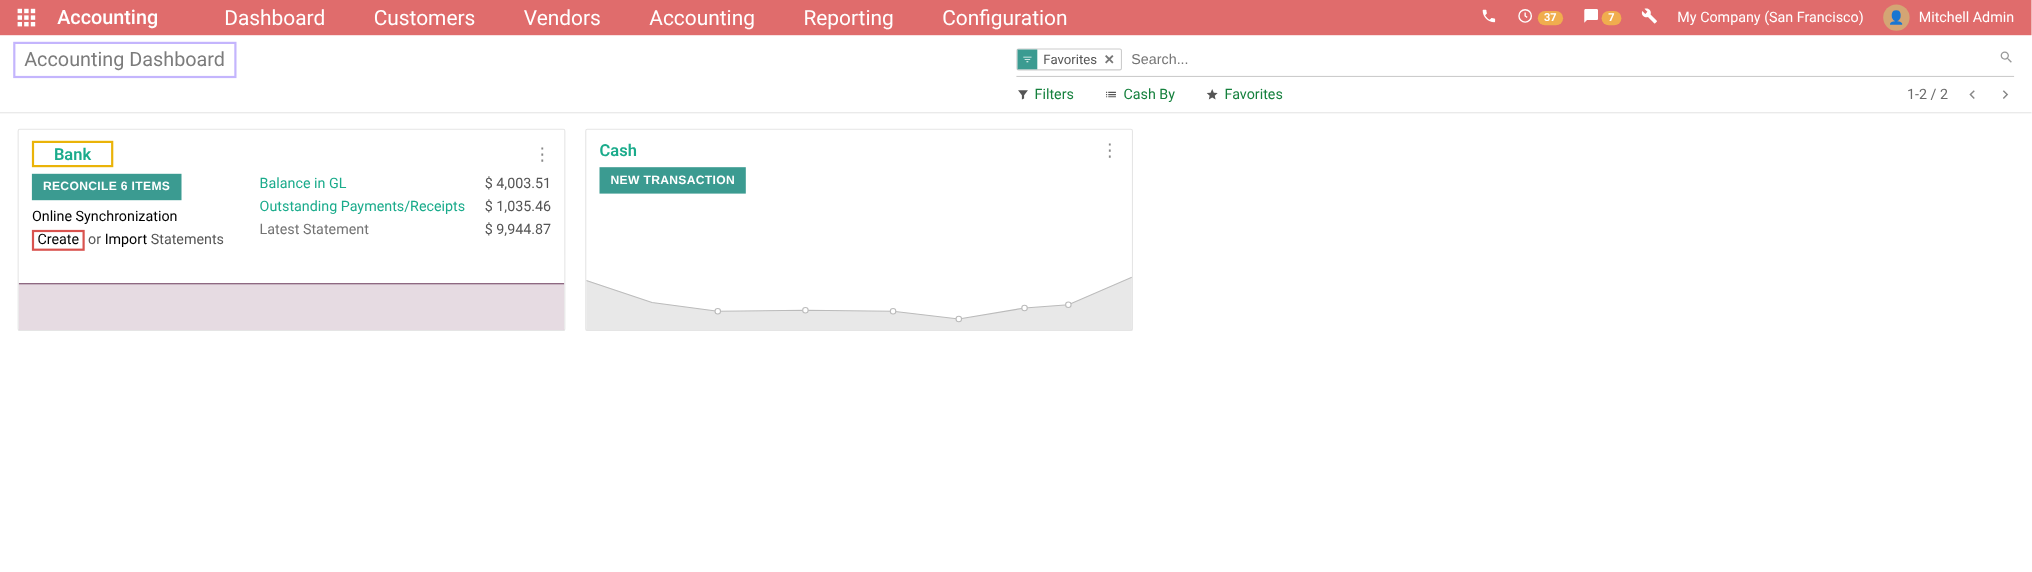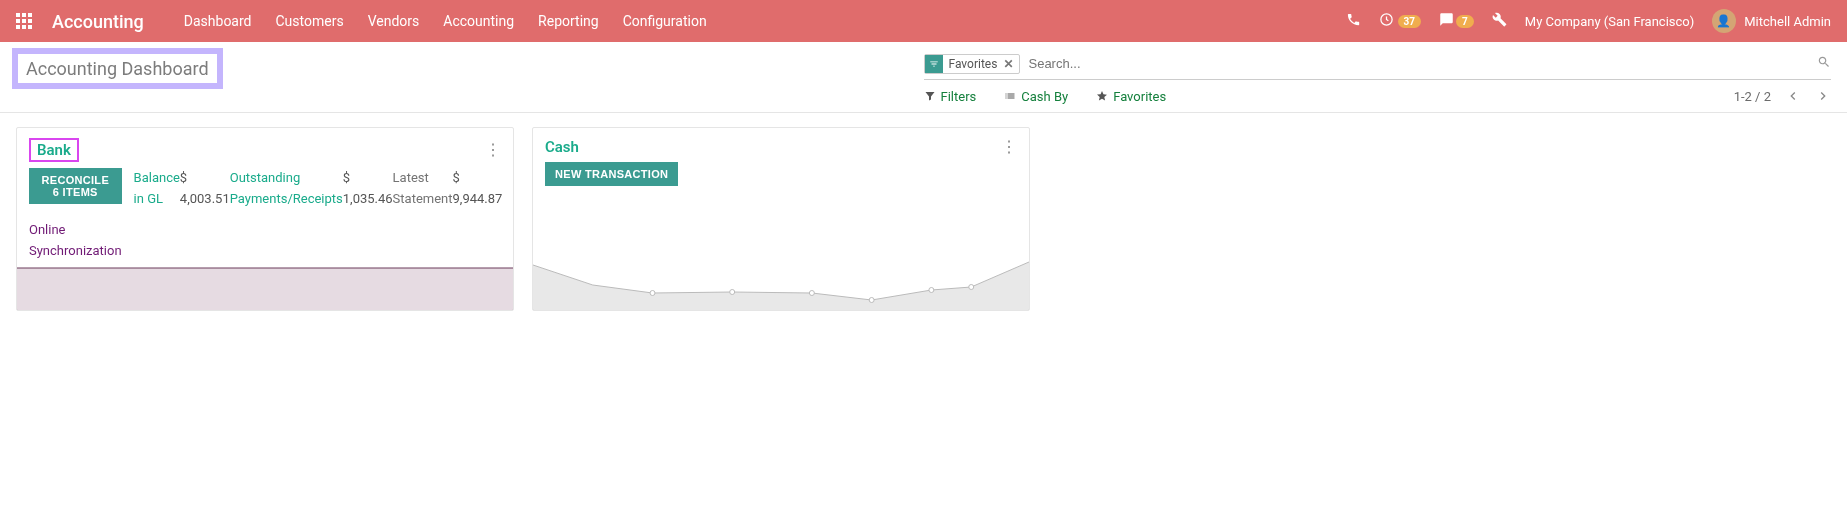--- a/index.html
+++ b/index.html
@@ -1,69 +1,69 @@
 <!DOCTYPE html>
 <html><head>
 <meta charset="utf-8">
 <style>
   * { box-sizing: border-box; margin: 0; padding: 0; }
   body { font-family: -apple-system, BlinkMacSystemFont, "Segoe UI", Roboto, sans-serif; font-size: 13px; color: #4c4c4c; background: #fff; }
   
   
-  .topnav { background: #e06c6c; height: 42px; display: flex; align-items: center; padding: 0 16px; color: #fff; }
+  .topnav { background: #e06c6c; height: 32px; display: flex; align-items: center; padding: 0 16px; color: #fff; }
   .apps-icon { width: 16px; height: 16px; display: grid; grid-template-columns: repeat(3,4px); grid-template-rows: repeat(3,4px); gap: 2px; margin-right: 20px; cursor: pointer; }
   .apps-icon span { background: #fff; }
   .brand { font-size: 18px; font-weight: 500; margin-right: 40px; }
   .nav-items { display: flex; gap: 24px; }
-  .nav-item { cursor: pointer; font-size: 14px; }
+  .nav-item { cursor: pointer; font-size: 19px; margin-left: 20px; }
   .nav-right { margin-left: auto; display: flex; align-items: center; gap: 18px; }
   .phone-icon svg, .tools-icon svg { width: 15px; height: 15px; fill: #fff; }
   .timer { display: flex; align-items: center; gap: 4px; }
   .timer-icon svg { width: 15px; height: 15px; stroke: #fff; fill: none; stroke-width: 2; }
   .badge-yellow { background: #f0ad4e; color: #fff; font-size: 10px; font-weight: bold; padding: 1px 6px; border-radius: 8px; }
   .msg { display: flex; align-items: center; gap: 2px; }
   .msg-icon svg { width: 15px; height: 15px; fill: #fff; }
   .company { font-size: 13px; cursor: pointer; }
   .user { display: flex; align-items: center; gap: 8px; cursor: pointer; }
   .avatar { width: 24px; height: 24px; border-radius: 50%; background: #d4a574; display: flex; align-items: center; justify-content: center; font-size: 12px; }
 
   
   .control-panel { display: flex; padding: 10px 16px 0; border-bottom: 1px solid #e5e5e5; }
   .cp-left { flex: 0 0 50%; }
   .page-title { font-size: 18px; color: #7c7c7c; font-weight: 400; }
-  .red-box-title { border: 6px solid #c4b5fd; padding: 4px 8px; display: inline-block; margin-top: -4px; margin-left: -4px; }
+  .red-box-title { border: 2px solid #c4b5fd; padding: 4px 8px; display: inline-block; margin-top: -4px; margin-left: -4px; }
   .cp-right { flex: 0 0 50%; }
   .search-row { display: flex; align-items: center; border-bottom: 1px solid #ccc; padding-bottom: 4px; }
   .fav-tag { background: #3b9b91; color:#fff; width:18px; height:18px; display:flex; align-items:center; justify-content:center; font-size:11px; margin-right:2px;}
   .fav-chip { display: flex; align-items: center; border: 1px solid #ccc; border-radius:2px; font-size: 12px; padding-right:4px; }
   .fav-chip-label { padding: 1px 4px; color:#555; }
   .fav-chip-close { cursor:pointer; color:#777; font-weight:bold; padding:0 2px; }
   .search-input { flex:1; border:none; outline:none; padding:4px 8px; font-size:13px; color:#555; }
   .search-icon svg { width:14px; height:14px; fill:#999; }
   .filter-row { display:flex; align-items:center; gap:28px; margin-top:8px; padding-bottom:8px; }
   .filter-btn { display:flex; align-items:center; gap:5px; cursor:pointer; color:#15803d; font-size:13px; }
   .filter-btn svg { width:12px; height:12px; fill:#555; }
   .filter-row-right { margin-left:auto; display:flex; align-items:center; gap:14px;justify-content:space-between; }
   .pager-text { color:#6b6b6b; font-size:13px; }
   .chev { width:16px; height:16px; fill:#888; cursor:pointer; }
 
   
   .kanban { display:flex; gap:18px; padding: 14px 16px; }
   .card { width: 498px; height: 184px; border:1px solid #e5e5e5; border-radius:2px; position:relative; background:#fff; display:flex; flex-direction:column; }
   .card-header { display:flex; justify-content:space-between; align-items:center; padding:10px 12px 2px; }
   .card-title { color:#1aab8b; font-size:15px; font-weight:600; cursor:pointer; }
-  .red-box-small { border:2px solid #d946ef; padding:1px 6px; display:inline-block; }
+  .red-box-small { border:2px solid #eab308; padding:1px 18px; display:inline-block; }
   .kebab { cursor:pointer; color:#888; font-size:16px; line-height:1; }
   .card-body { display:flex; padding: 4px 12px 0; gap: 12px; }
   .col-left { width: 195px; }
   .btn-primary { background:#3b9b91; color:#fff; border:none; padding:6px 10px; font-size:11px; font-weight:600; letter-spacing:0.3px; cursor:pointer; margin-bottom:6px; }
-  .link-green { color:#701a75; cursor:pointer; font-size:13px; line-height:1.6;margin-top:10px; }
+  .link-green { color:#000000; cursor:pointer; font-size:13px; line-height:1.6; }
   .link-green.red-box-inline { border:2px solid #d9534f; padding:0 3px; }
   .stmt-line { font-size:13px; color:#555; line-height:1.6; }
-  .col-right { flex:1; display:flex; }
+  .col-right { flex:1; display:flex; flex-direction:column; }
   .stat-row { display:flex; justify-content:space-between; font-size:13px; line-height:1.6; }
   .stat-label-green { color:#1aab8b; cursor:pointer; }
   .stat-label { color:#737373; }
   .stat-val { color:#555; }
   .chart-area { position:absolute; bottom:0; left:0; right:0; height:50px; }
   .chart-area svg { width:100%; height:100%; display:block; }
   .bank-chart .fill { fill:rgba(155,110,140,0.25); }
   .bank-chart .line { stroke:#6b3a5b; stroke-width:1; fill:none; }
   .cash-chart .fill { fill:rgba(180,180,180,0.3); }
   .cash-chart .line { stroke:#bbb; stroke-width:1; fill:none; }
@@ -191,20 +191,23 @@
     <div class="card-header">
       <span class="red-box-small">
         <span class="card-title">Bank</span>
       </span>
       <span class="kebab">⋮</span>
     </div>
     <div class="card-body">
       <div class="col-left">
         <button class="btn-primary">RECONCILE 6 ITEMS</button>
         <div class="link-green">Online Synchronization</div>
+        <div class="stmt-line">
+          <span class="link-green red-box-inline">Create</span><span> or </span><span class="link-green">Import</span><span> Statements</span>
+        </div>
       </div>
       <div class="col-right">
         <div class="stat-row">
           <span class="stat-label-green">Balance in GL</span>
           <span class="stat-val">$ 4,003.51</span>
         </div>
         <div class="stat-row">
           <span class="stat-label-green">Outstanding Payments/Receipts</span>
           <span class="stat-val">$ 1,035.46</span>
         </div>

